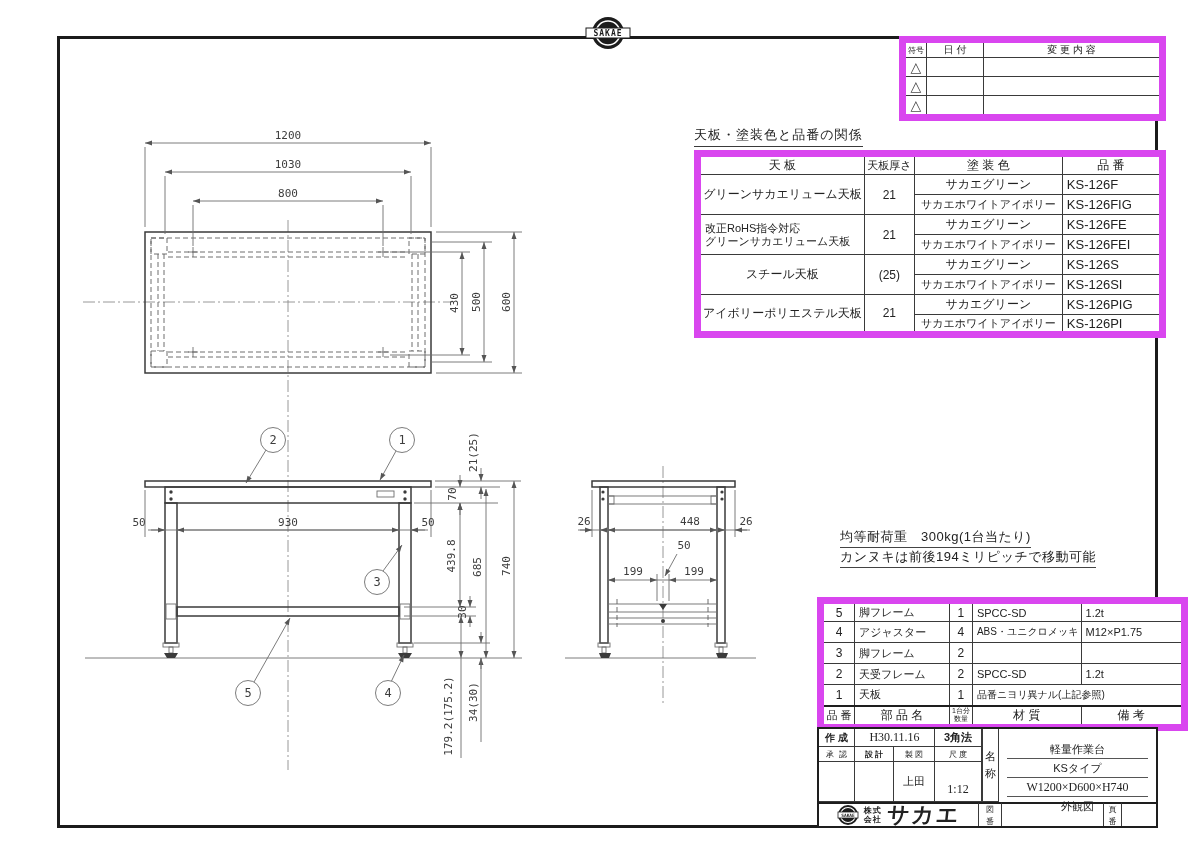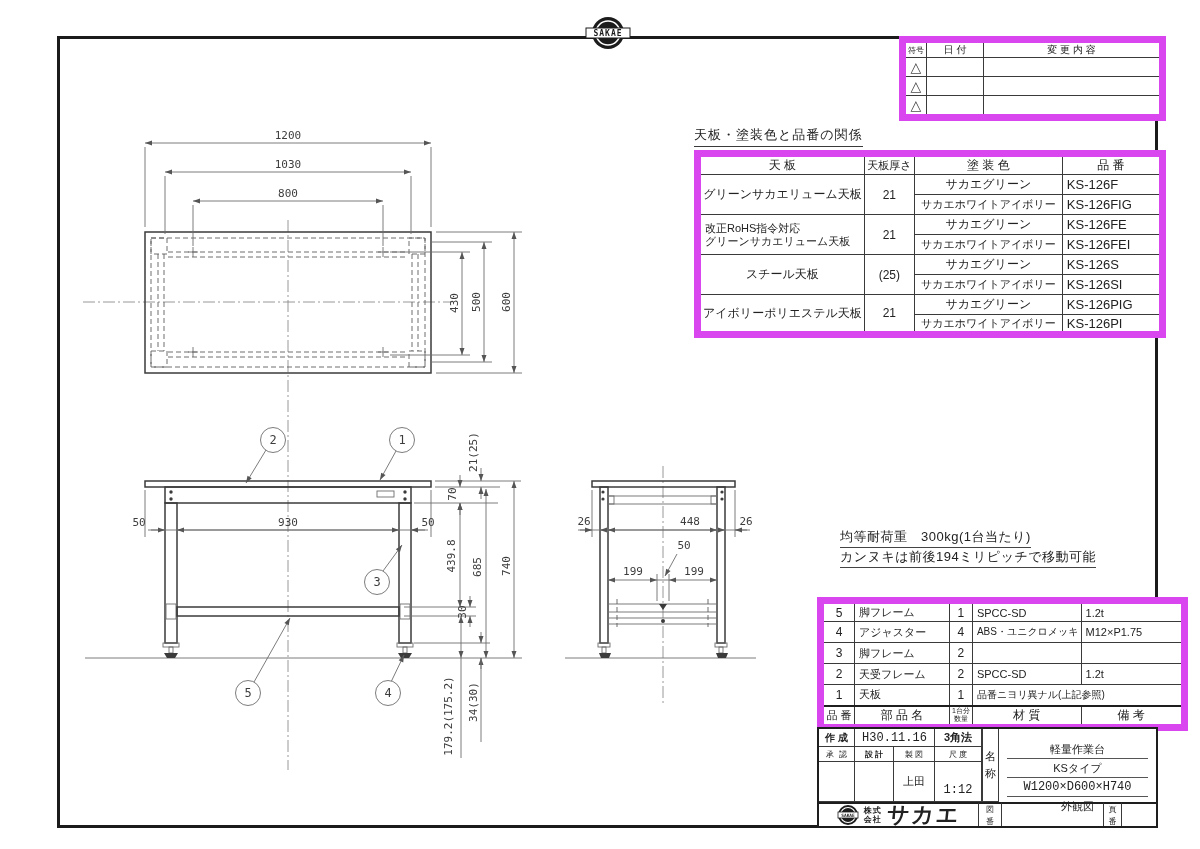--- a/index.html
+++ b/index.html
@@ -17,21 +17,21 @@
   .dt{font:11px "DejaVu Sans Mono",monospace;fill:#3d3d3d;text-anchor:middle;}
   .bt{font:12px "DejaVu Sans Mono",monospace;fill:#3d3d3d;text-anchor:middle;}
   .lg{font:bold 8px "DejaVu Sans Mono",monospace;fill:#1b1b1b;text-anchor:middle;letter-spacing:1px;}
 
   table.t{border-collapse:collapse;table-layout:fixed;position:absolute;background:#fff;}
   table.t td{border:1px solid #3a3a3a;padding:0 2px;text-align:center;vertical-align:middle;
              overflow:hidden;white-space:nowrap;font-family:"Liberation Sans","DejaVu Sans",sans-serif;}
   table.t{border:7px solid #d946ef;}
   .f10{font-size:10px;} .f11{font-size:11px;} .f12{font-size:12px;} .f13{font-size:13px;}
   .f8{font-size:8px;} .f7{font-size:7px;line-height:8px;}
-  .mono{font-family:Liberation Mono, monospace;}
+  .mono{font-family:Liberation Serif, serif;}
   .left{text-align:left !important;padding-left:4px !important;}
   .tri{color:#4a4a4a;font-size:14px;line-height:14px;font-family:"DejaVu Sans","Liberation Sans",sans-serif;}
   .tableTitle{position:absolute;left:694px;top:126px;font-size:13px;letter-spacing:1px;
               border-bottom:1px solid #3a3a3a;padding-bottom:2px;color:#222;}
   .note{position:absolute;left:840px;font-size:13px;letter-spacing:0.5px;color:#222;
         border-bottom:1px solid #444;padding-bottom:1px;}
   .tb{position:absolute;left:817px;top:727px;width:341px;height:101px;background:#fff;
       border:2px solid #1e1e1e;box-sizing:border-box;}
   .tb .c{position:absolute;box-sizing:border-box;border-right:1px solid #3a3a3a;
          border-bottom:1px solid #3a3a3a;display:flex;align-items:center;justify-content:center;

